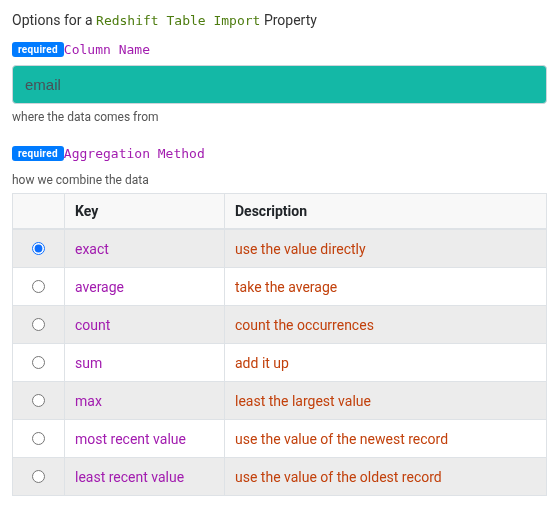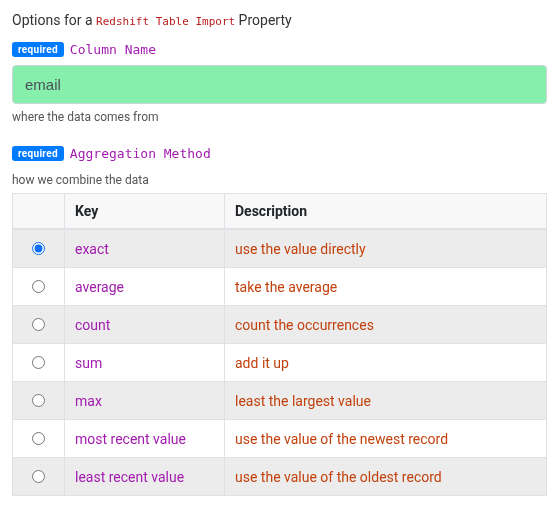--- a/index.html
+++ b/index.html
@@ -12,27 +12,26 @@
     background: #fff;
     width: 559px;
   }
   .heading {
     font-size: 14px;
     color: #333;
     margin-bottom: 14px;
   }
   .code {
     font-family: ui-monospace, SFMono-Regular, Menlo, Consolas, monospace;
-    color: #b91c1c;
-    font-size: 11px;
+    color: #4d7c0f;
+    font-size: 13px;
   }
   .field-label-row {
     display: flex;
     align-items: flex-end;
-    gap: 6px;
     margin-bottom: 8px;
   }
   .required-badge {
     background: #007bff;
     color: #fff;
     font-size: 10px;
     font-weight: 700;
     padding: 2px 6px;
     border-radius: 3px;
     letter-spacing: 0.3px;
@@ -42,21 +41,21 @@
     color: #a21caf;
     font-size: 13px;
   }
   .text-input {
     width: 100%;
     padding: 10px 12px;
     font-size: 15px;
     color: #495057;
     border: 1px solid #ced4da;
     border-radius: 4px;
-    background: #86efac;
+    background: #14b8a6;
     outline: none;
   }
   .help-text {
     font-size: 12px;
     color: #555;
     margin-top: 6px;
     margin-bottom: 22px;
   }
   .help-text-small {
     font-size: 12px;

